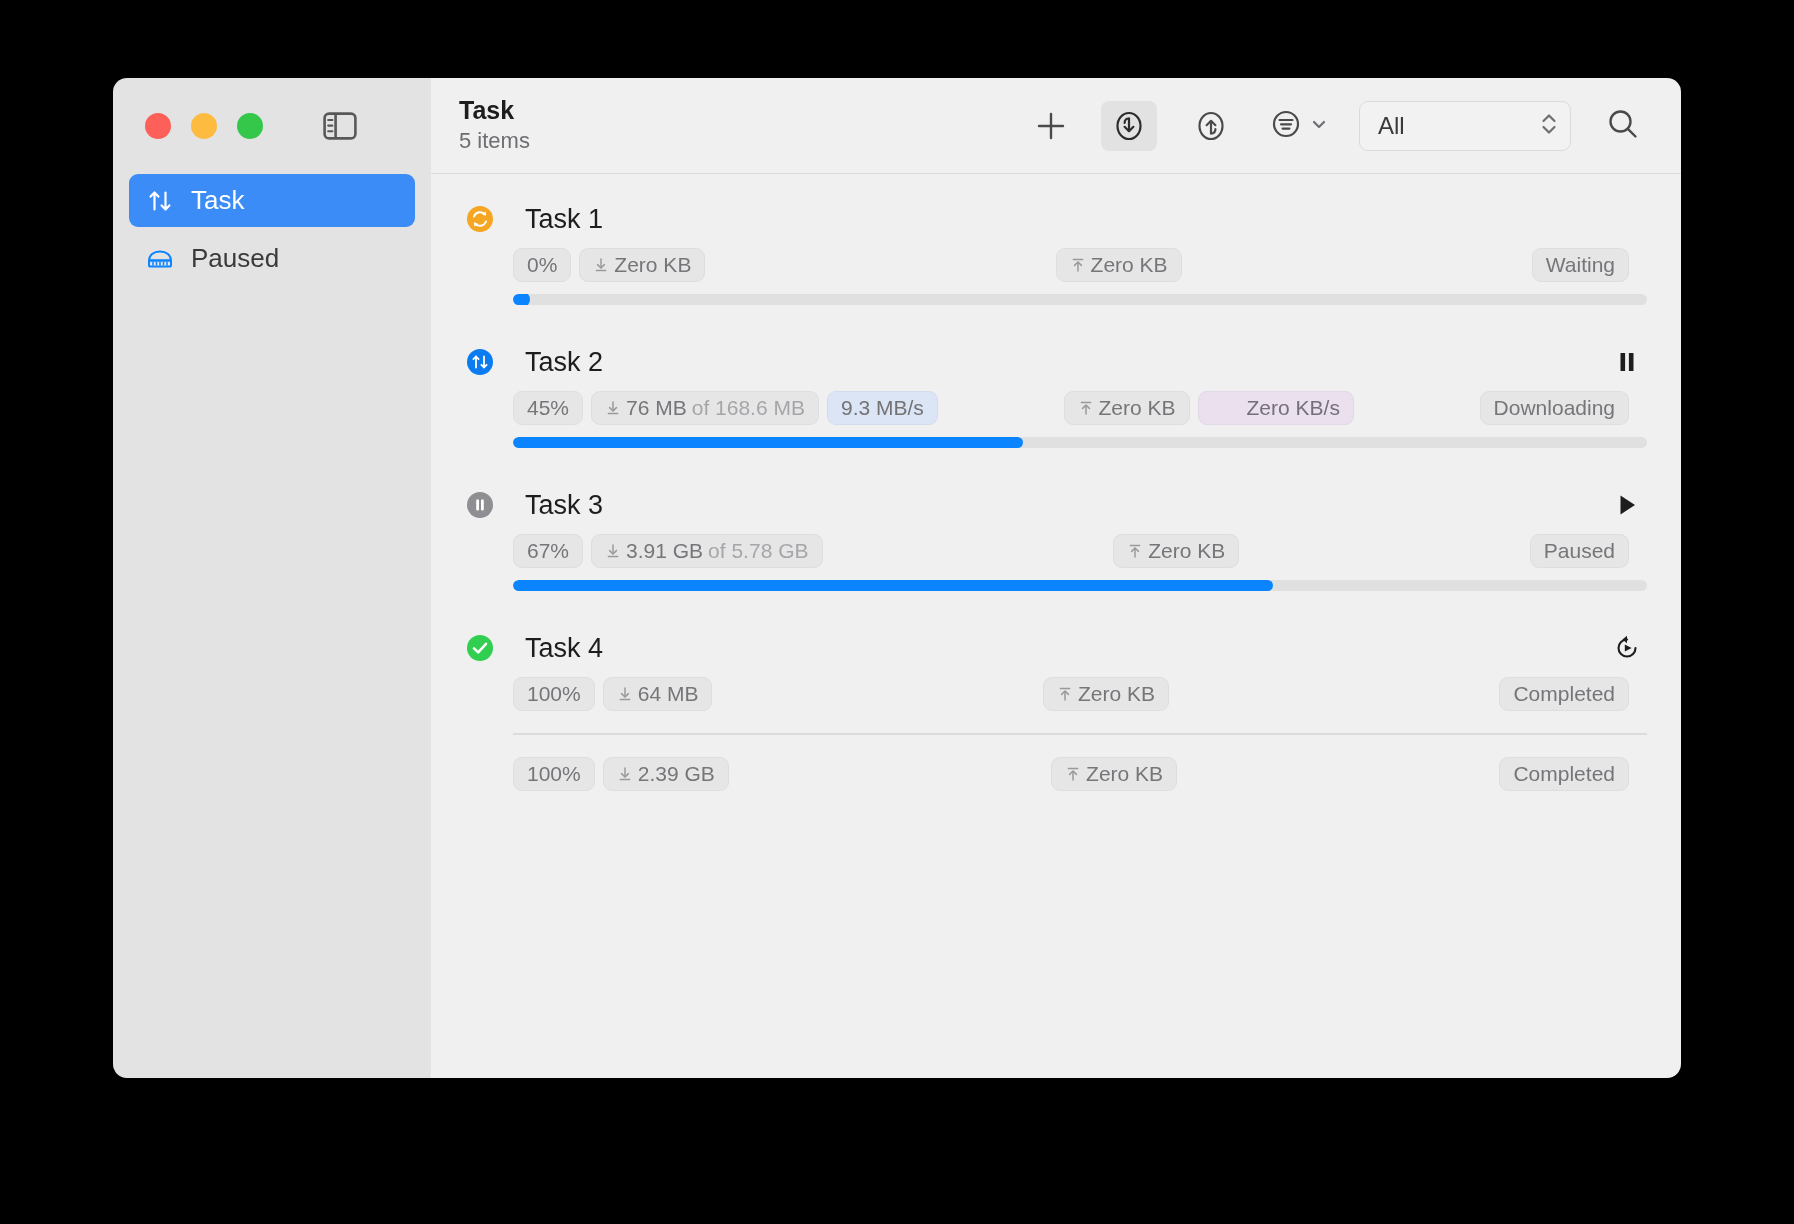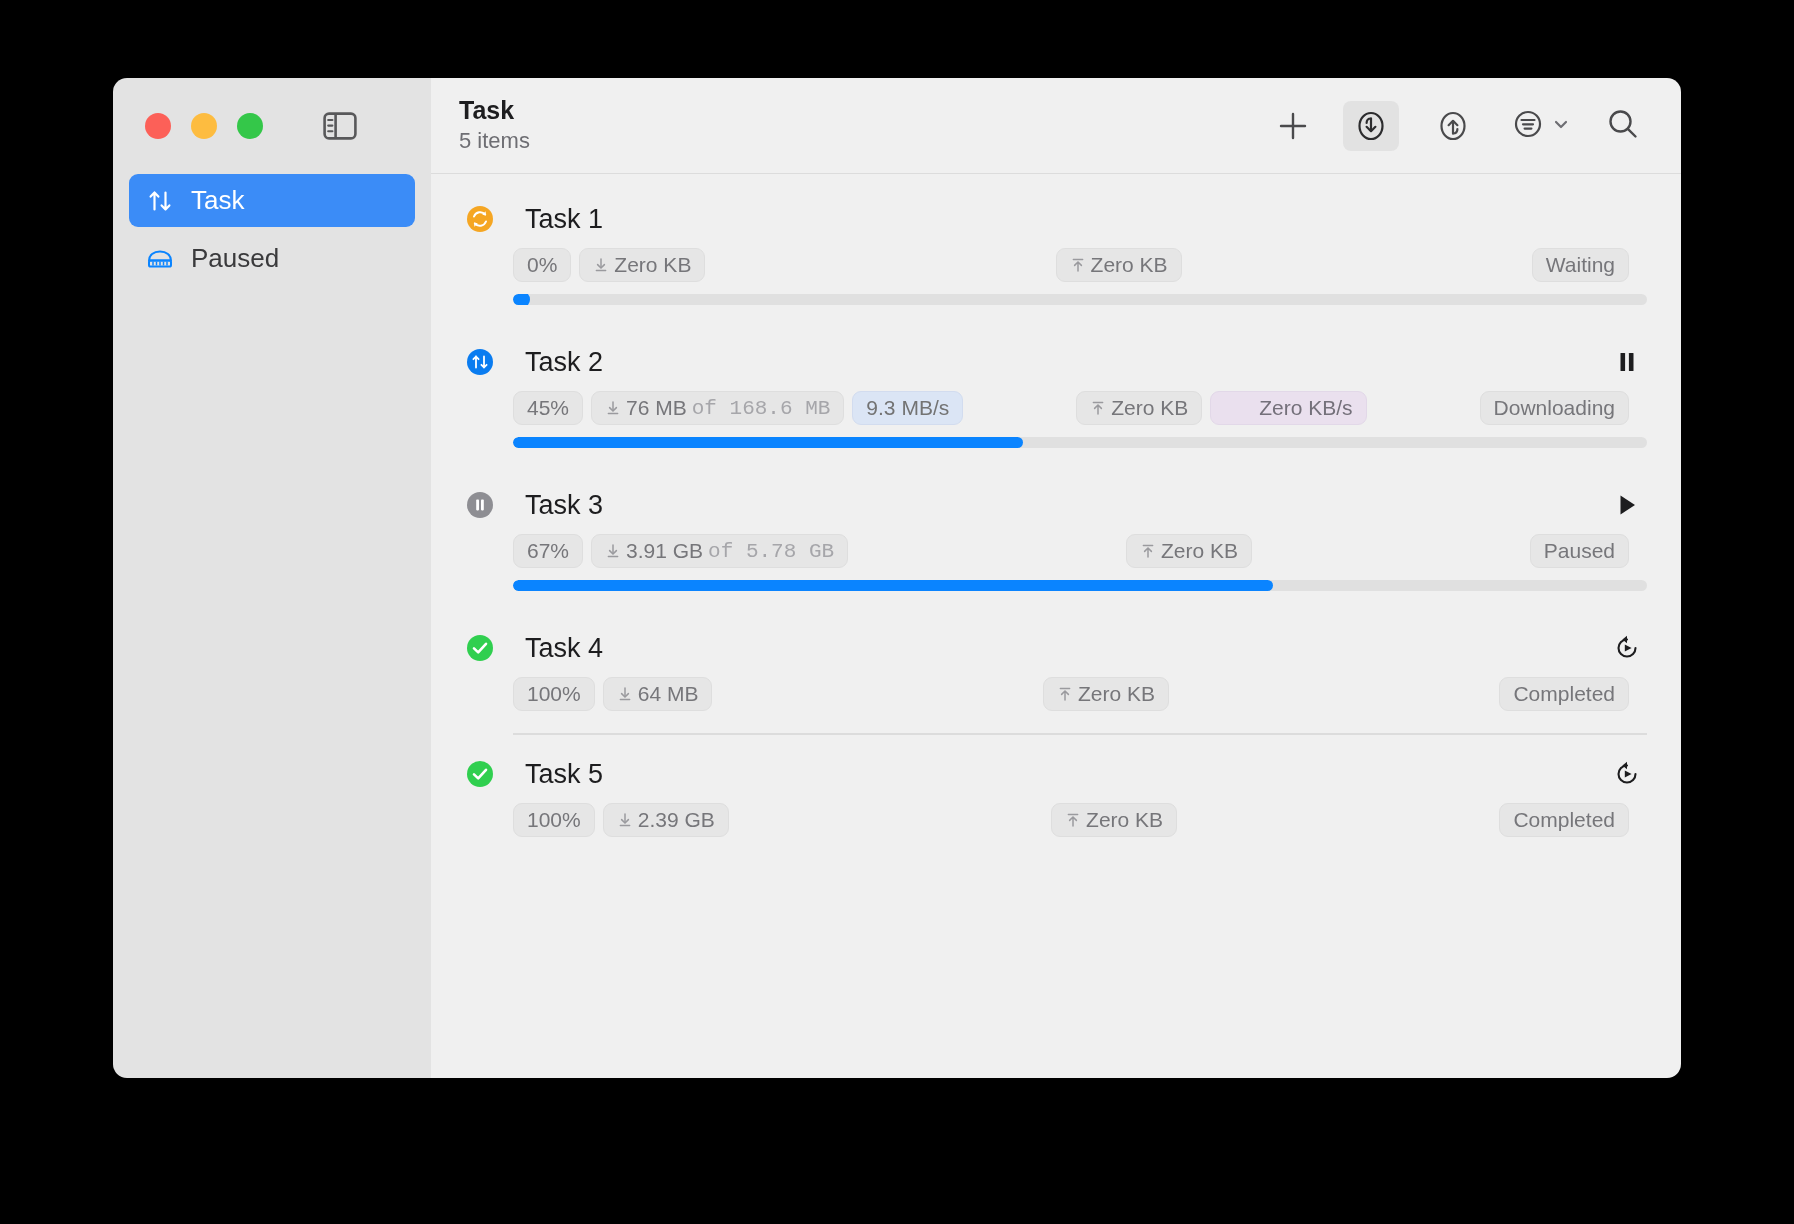--- a/index.html
+++ b/index.html
@@ -134,21 +134,21 @@
     border-radius: 9px;
     background: #e6e6e6;
     border: 1px solid #dedede;
     font-size: 21px;
     color: #76767a;
     white-space: nowrap;
     margin-right: 8px;
   }
   .badge.blue { background: #dbe5f5; border-color: #d2dcef; color: #737373; }
   .badge.purple { background: #eae0ee; border-color: #e2d8e8; color: #74707a; padding-left: 48px; }
-  .badge .dim { color: #a6a6aa; font-family: Liberation Mono, monospace; }
+  .badge .dim { color: #a6a6aa; }
   .badge-spacer { flex: 1; }
   .badge.status-badge { margin-right: 18px; }
   .pbar {
     margin-left: 48px;
     margin-top: 12px;
     height: 11px;
     border-radius: 6px;
     background: #e0e0e0;
     position: relative;
     overflow: hidden;
@@ -265,20 +265,29 @@
               <line x1="13.6" y1="21.6" x2="20.4" y2="21.6" stroke="#4a4a4c" stroke-width="2.2" stroke-linecap="round"></line>
             </svg>
           </span>
           <span class="chev-small">
             <svg width="20" height="20" viewBox="0 0 20 20" fill="none">
               <path d="M5 8 L10 13 L15 8" stroke="#6e6e73" stroke-width="2.2" stroke-linecap="round" stroke-linejoin="round"></path>
             </svg>
           </span>
         </div>
 
+        <div class="select-box">
+          <span class="select-label">All</span>
+          <span>
+            <svg width="22" height="34" viewBox="0 0 22 34" fill="none">
+              <path d="M5.5 14 L11 8.5 L16.5 14" stroke="#6e6e73" stroke-width="2.2" stroke-linecap="round" stroke-linejoin="round"></path>
+              <path d="M5.5 20 L11 25.5 L16.5 20" stroke="#6e6e73" stroke-width="2.2" stroke-linecap="round" stroke-linejoin="round"></path>
+            </svg>
+          </span>
+        </div>
 
         <div class="search-btn">
           <span>
             <svg width="36" height="36" viewBox="0 0 36 36" fill="none">
               <circle cx="15.5" cy="15.5" r="10" stroke="#4a4a4c" stroke-width="2.4"></circle>
               <line x1="22.8" y1="22.8" x2="30.5" y2="30.5" stroke="#4a4a4c" stroke-width="2.4" stroke-linecap="round"></line>
             </svg>
           </span>
         </div>
       </div>
@@ -459,37 +468,20 @@
               </svg>
               <span>Zero KB</span>
             </span>
             <span class="badge-spacer"></span>
             <span class="badge status-badge">Completed</span>
           </div>
           <div class="divider"></div>
         </div>
 
         <div class="task">
-          <div class="task-head">
-            <span class="status-ico">
-              <svg width="28" height="28" viewBox="0 0 28 28">
-                <circle cx="14" cy="14" r="13" fill="#30cf4f"></circle>
-                <path d="M8 14.4 L12.2 18.4 L20 9.8" stroke="#ffffff" stroke-width="2.6" fill="none" stroke-linecap="round" stroke-linejoin="round"></path>
-              </svg>
-            </span>
-            <span class="task-name">Task 5</span>
-            <span class="head-spacer"></span>
-            <span class="row-action">
-              <svg width="28" height="28" viewBox="0 0 28 28" fill="none">
-                <path d="M22.5 14 A8.5 8.5 0 1 1 14 5.5" stroke="#1d1d1f" stroke-width="2.1" stroke-linecap="round"></path>
-                <path d="M14 1.8 L14 9.2 L9.4 5.5 Z" fill="#1d1d1f"></path>
-                <path d="M11.8 10.4 L18.6 14 L11.8 17.6 Z" fill="#1d1d1f"></path>
-              </svg>
-            </span>
-          </div>
           <div class="badges">
             <span class="badge">100%</span>
             <span class="badge">
               <svg width="16" height="16" viewBox="0 0 16 16" fill="none">
                 <path d="M8 2 V10.5" stroke="#9a9a9e" stroke-width="1.5" stroke-linecap="round"></path>
                 <path d="M4.6 7.6 L8 11 L11.4 7.6" stroke="#9a9a9e" stroke-width="1.5" stroke-linecap="round" stroke-linejoin="round"></path>
                 <path d="M3.4 13.4 H12.6" stroke="#9a9a9e" stroke-width="1.5" stroke-linecap="round"></path>
               </svg>
               <span>2.39 GB</span>
             </span>

